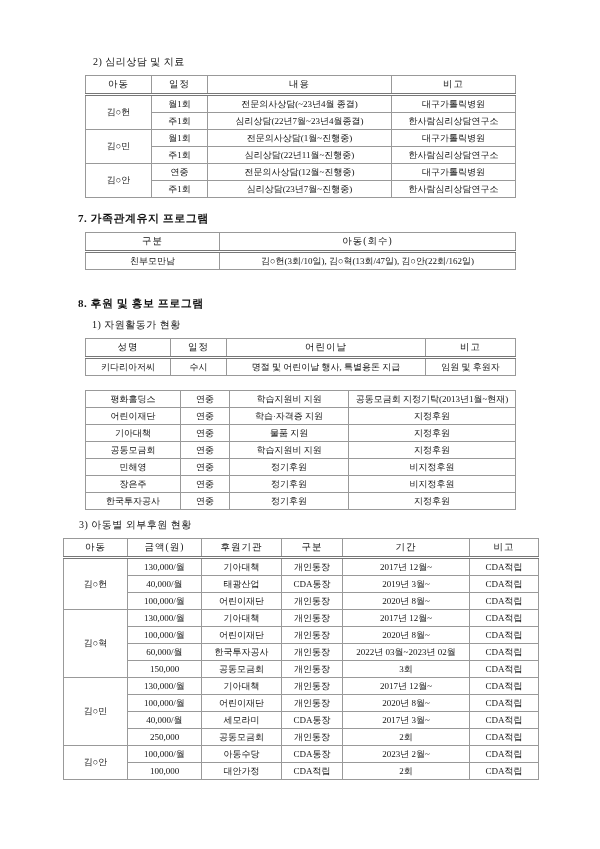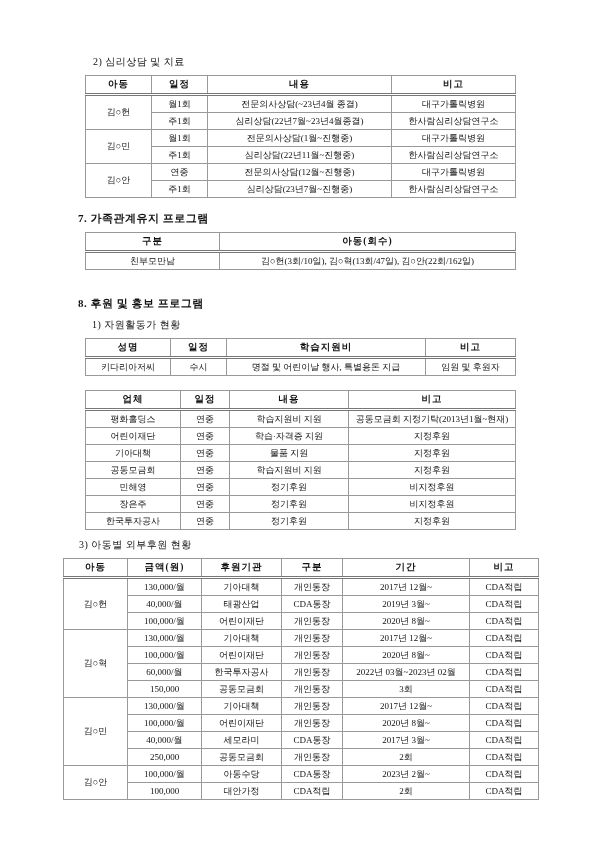--- a/index.html
+++ b/index.html
@@ -10,21 +10,21 @@
   }
   .page{box-sizing:border-box;width:600px;height:849px;padding:55px 60px 16px 63px;background:#fff;}
 
   .sec-title{font-weight:bold;font-size:11px;letter-spacing:.5px;margin:0 0 0 15px;}
   .sub-title{font-size:10px;letter-spacing:.5px;margin:0 0 0 29px;}
   .num-title{font-size:10px;letter-spacing:.5px;margin:0 0 0 30px;}
 
   table{border-collapse:collapse;table-layout:fixed;background:#fff;}
   .doc-table{border:1.5px solid #555;margin-left:22px;}
   .doc-table th{
-    font-size:9.5px;font-weight:bold;height:17px;
+    font-size:9.5px;font-weight:normal;height:17px;
     border:1px solid #999;border-bottom:3px double #777;padding:0 3px;
     letter-spacing:1px;overflow:hidden;white-space:nowrap;
   }
   .doc-table td{
     font-size:9px;text-align:center;height:16px;
     border:1px solid #999;padding:0 4px;
     overflow:hidden;white-space:nowrap;
   }
   .al{text-align:left;}
   tr.group-start td{border-top:1.5px solid #555;}
@@ -124,21 +124,21 @@
     <colgroup>
         <col style="width:85px">
         <col style="width:56px">
         <col style="width:199px">
         <col style="width:90px">
       </colgroup>
     <tbody>
         <tr>
       <th>성명</th>
       <th>일정</th>
-      <th>학습지원비</th>
+      <th>어린이날</th>
       <th>비고</th>
     </tr>
     <tr>
       <td>키다리아저씨</td>
       <td>수시</td>
       <td class="al">명절 및 어린이날 행사, 특별용돈 지급</td>
       <td class="al">임원 및 후원자</td>
     </tr>
   </tbody>
     </table>
@@ -147,26 +147,20 @@
 
   <div class="gap6"></div>
   <table class="doc-table" id="tbl-resource" style="width:430px;">
     <colgroup>
         <col style="width:95px">
         <col style="width:49px">
         <col style="width:119px">
         <col style="width:167px">
       </colgroup>
     <tbody>
-        <tr>
-      <th>업체</th>
-      <th>일정</th>
-      <th>내용</th>
-      <th>비고</th>
-    </tr>
     <tr>
       <td>평화홀딩스</td>
       <td>연중</td>
       <td class="al">학습지원비 지원</td>
       <td class="al">공동모금회 지정기탁(2013년1월~현재)</td>
     </tr>
     <tr>
       <td>어린이재단</td>
       <td>연중</td>
       <td class="al">학습·자격증 지원</td>

